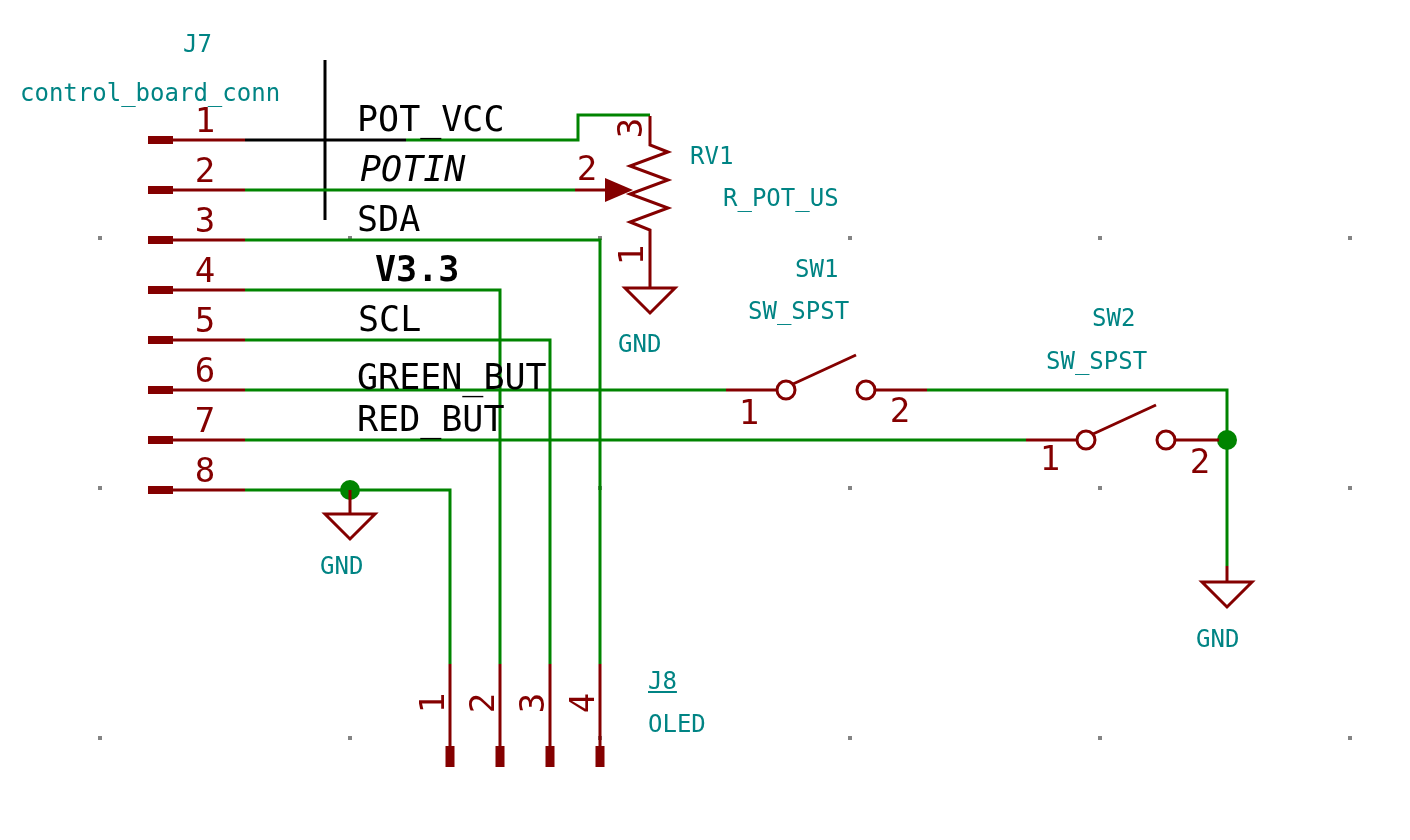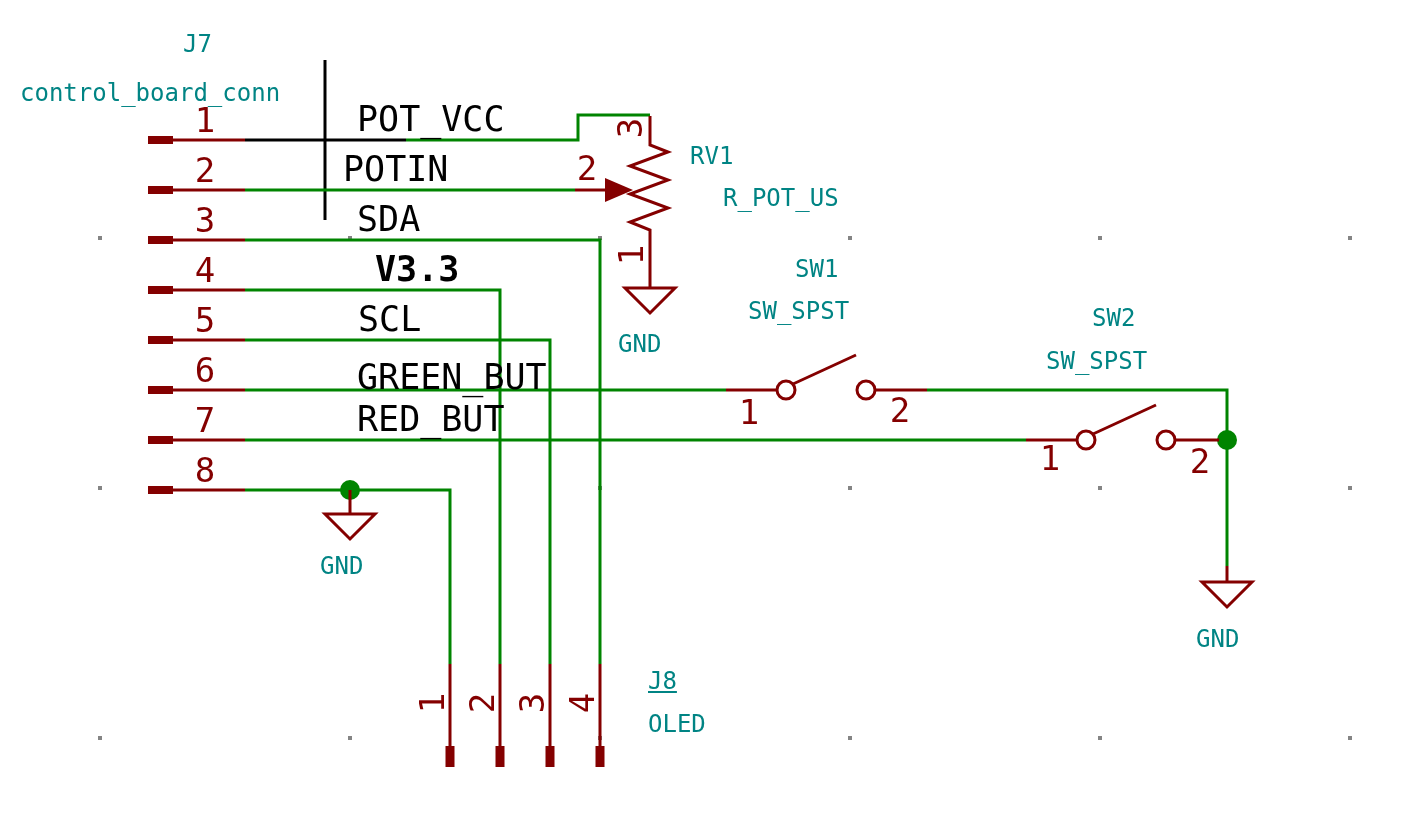--- a/index.html
+++ b/index.html
@@ -164,21 +164,21 @@
   <span class="lbl teal" style="left:748px; top:299px;">SW_SPST</span>
   <span class="lbl teal" style="left:1092px;top:306px;">SW2</span>
   <span class="lbl teal" style="left:1046px;top:349px;">SW_SPST</span>
   <span class="lbl teal" style="left:648px; top:669px;text-decoration:underline;">J8</span>
   <span class="lbl teal" style="left:648px; top:712px;">OLED</span>
   <span class="lbl teal" style="left:618px; top:332px;">GND</span>
   <span class="lbl teal" style="left:320px; top:554px;">GND</span>
   <span class="lbl teal" style="left:1196px;top:627px;">GND</span>
 
   <span class="lbl black" style="left:357px; top:102px;">POT_VCC</span>
-  <span class="lbl black" style="left:343px; top:152px;">POTIN</span>
+  <span class="lbl black" style="left:360px; top:152px;font-style:italic;">POTIN</span>
   <span class="lbl black" style="left:357px; top:202px;">SDA</span>
   <span class="lbl black" style="left:375px; top:252px;font-weight:bold;">V3.3</span>
   <span class="lbl black" style="left:358px; top:302px;">SCL</span>
   <span class="lbl black" style="left:357px; top:360px;">GREEN_BUT</span>
   <span class="lbl black" style="left:357px; top:402px;">RED_BUT</span>
 
   <span class="num" style="left:205px; top:120px;">1</span>
   <span class="num" style="left:205px; top:170px;">2</span>
   <span class="num" style="left:205px; top:220px;">3</span>
   <span class="num" style="left:205px; top:270px;">4</span>

